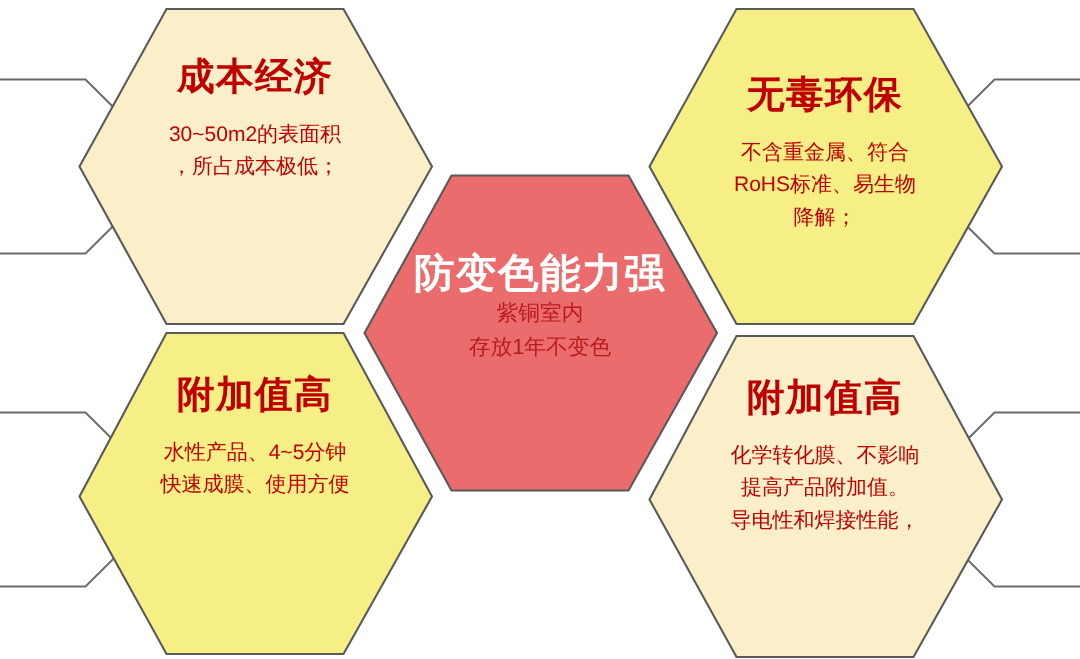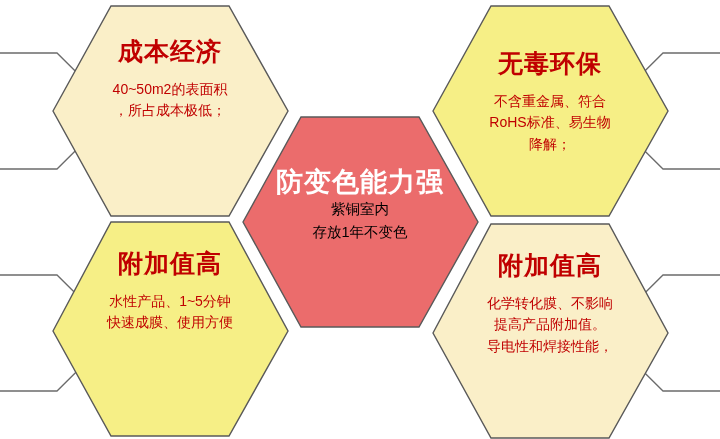--- a/index.html
+++ b/index.html
@@ -55,21 +55,21 @@
   .side .cell-body {
     color: #c00000;
     font-size: 14px;
   }
   
   .center .cell-title {
     color: #ffffff;
     font-size: 27px;
   }
   .center .cell-body {
-    color: #000000;
+    color: #b91c1c;
     font-size: 14.5px;
     line-height: 1.6;
   }
   
   #txt-tl { left: 52px;  top: 38px;  width: 236px; }
   #txt-tr { left: 432px; top: 38px;  width: 236px; margin-top: 12px; }
   #txt-c  { left: 242px; top: 168px; width: 236px; }
   #txt-bl { left: 52px;  top: 250px; width: 236px; }
   #txt-br { left: 432px; top: 252px; width: 236px; }
 </style>
@@ -93,21 +93,21 @@
     <polygon class="hex-shape" fill="#F6EF86" points="53,331 111,222 229,222 288,331 229,436 111,436"></polygon>
 
     <polygon class="hex-shape" fill="#FAEFC8" points="433,333 491,224 609,224 668,333 609,438 491,438"></polygon>
 
     <polygon class="hex-shape" fill="#EB6C6C" points="243,222 301,117 419,117 478,222 419,327 301,327"></polygon>
   </svg>
 
   <div class="cell-text side" id="txt-tl">
     <div class="cell-title">成本经济</div>
     <div class="cell-body">
-      <div>40~50m2的表面积</div>
+      <div>30~50m2的表面积</div>
       <div>，所占成本极低；</div>
     </div>
   </div>
 
   <div class="cell-text side" id="txt-tr">
     <div class="cell-title">无毒环保</div>
     <div class="cell-body">
       <div>不含重金属、符合</div>
       <div>RoHS标准、易生物</div>
       <div>降解；</div>
@@ -118,21 +118,21 @@
     <div class="cell-title">防变色能力强</div>
     <div class="cell-body">
       <div>紫铜室内</div>
       <div>存放1年不变色</div>
     </div>
   </div>
 
   <div class="cell-text side" id="txt-bl">
     <div class="cell-title">附加值高</div>
     <div class="cell-body">
-      <div>水性产品、1~5分钟</div>
+      <div>水性产品、4~5分钟</div>
       <div>快速成膜、使用方便</div>
     </div>
   </div>
 
   <div class="cell-text side" id="txt-br">
     <div class="cell-title">附加值高</div>
     <div class="cell-body">
       <div>化学转化膜、不影响</div>
       <div>提高产品附加值。</div>
       <div>导电性和焊接性能，</div>

